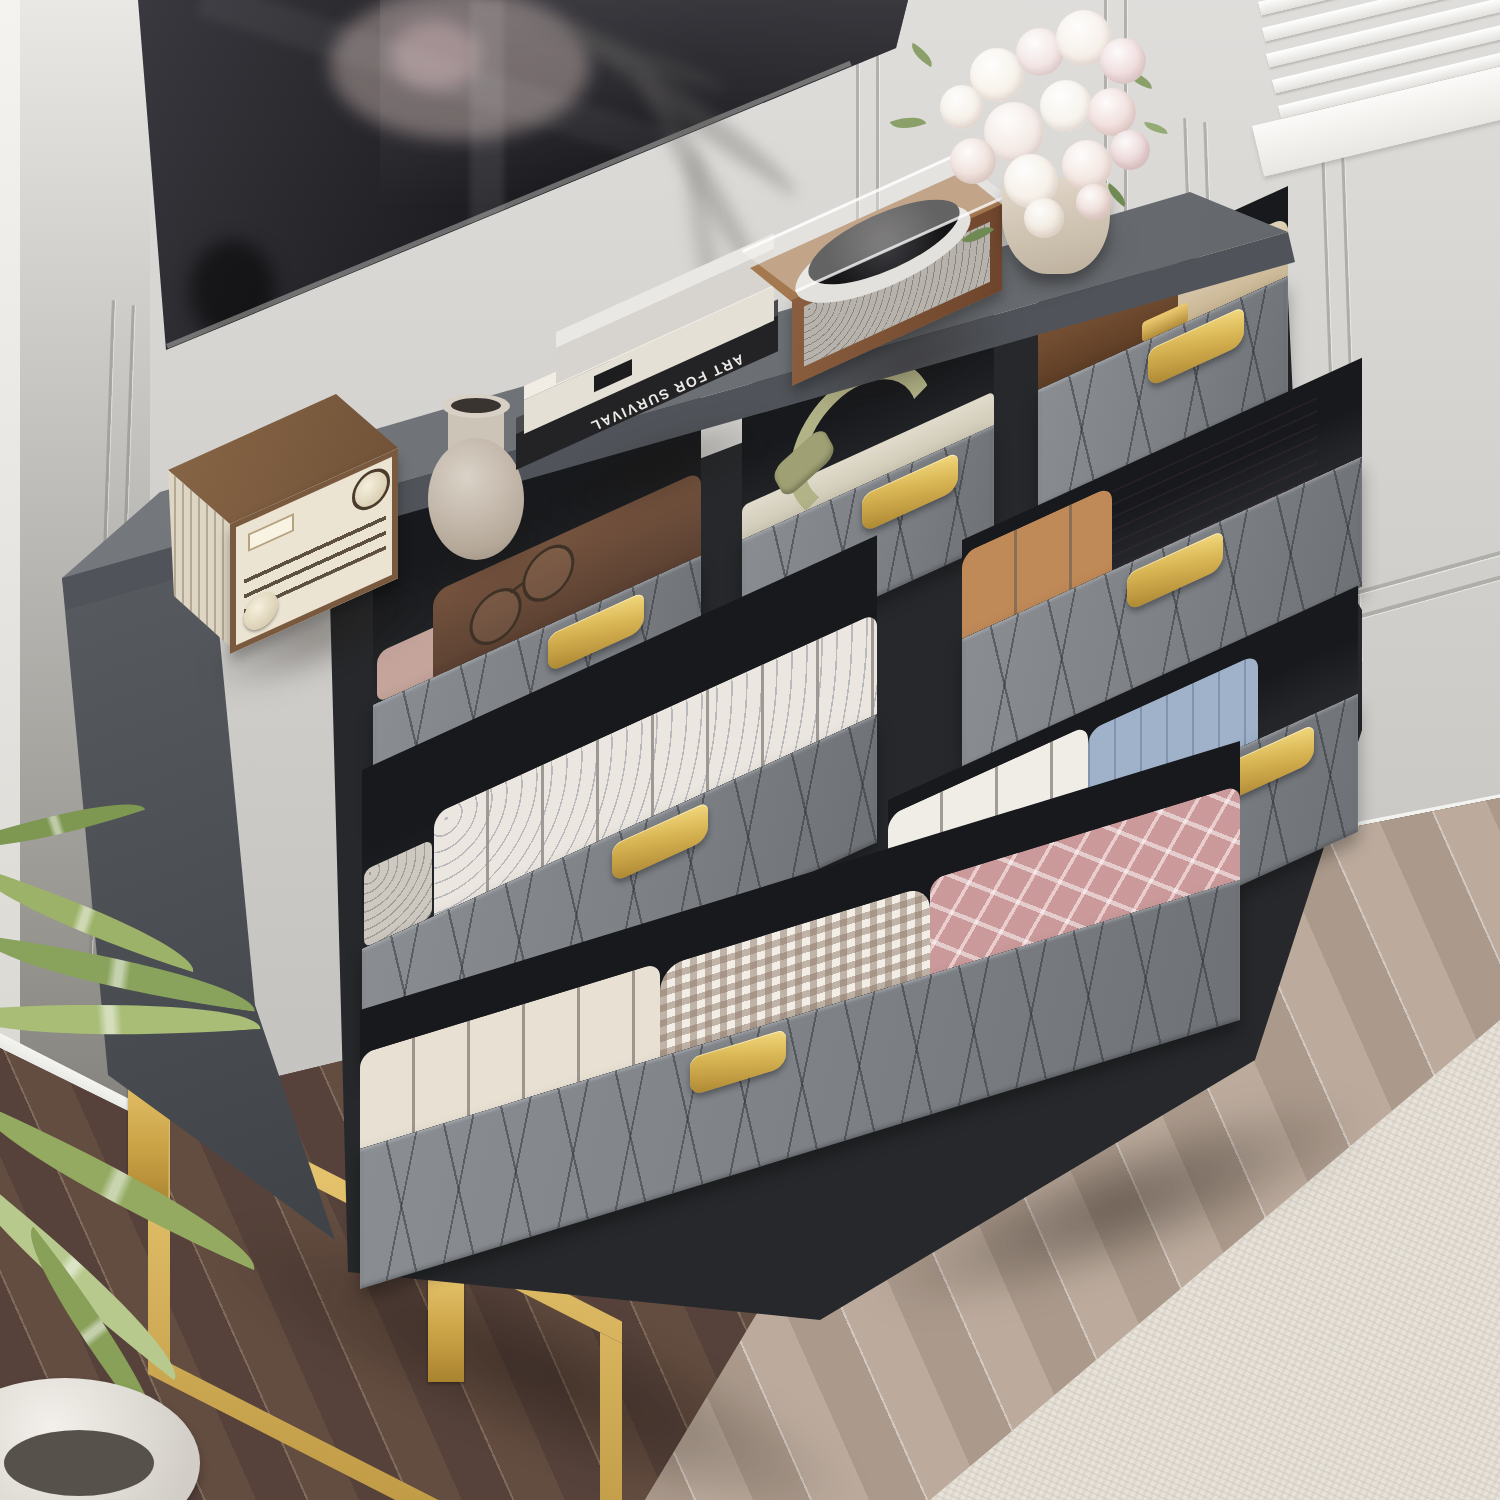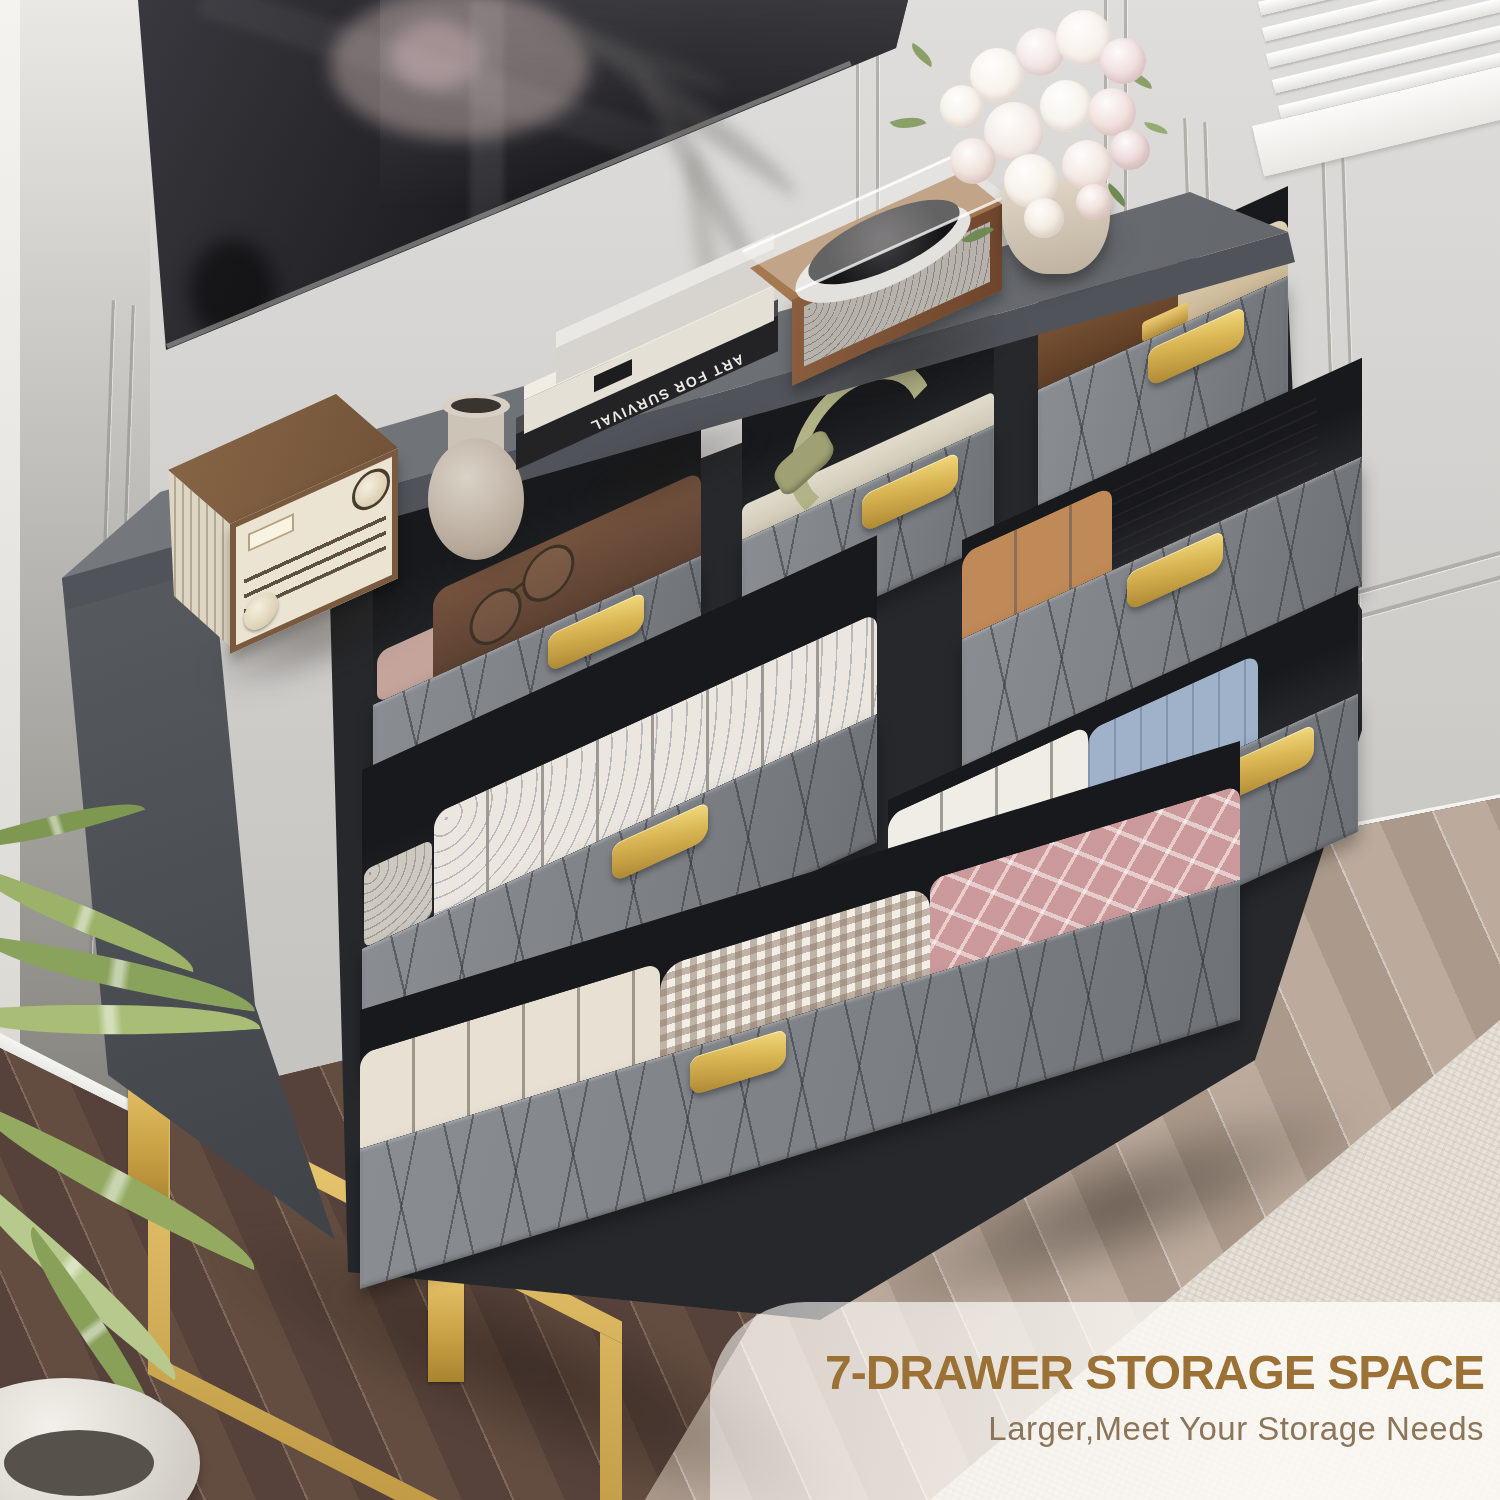--- a/index.html
+++ b/index.html
@@ -370,18 +370,14 @@
     <div class="leaf" style="left:-30px;top:840px;width:180px;height:26px;transform:rotate(-18deg);background-color:#7e9751;"></div>
     <div class="leaf" style="left:-40px;top:1010px;width:300px;height:40px;transform:rotate(-4deg);background-color:#a9bd77;"></div>
     <div class="leaf" style="left:-30px;top:1100px;width:320px;height:42px;transform:rotate(24deg);background-color:#93aa60;"></div>
     <div class="leaf" style="left:-50px;top:1160px;width:300px;height:40px;transform:rotate(38deg);background-color:#b7c98c;"></div>
     <div class="leaf" style="left:20px;top:1220px;width:240px;height:34px;transform:rotate(52deg);background-color:#88a058;"></div>
     <div class="abs" style="left:-70px;top:1378px;width:270px;height:170px;border-radius:50%;
       background:radial-gradient(circle at 45% 30%,#f3f0eb,#d2cec7 75%);box-shadow:0 6px 10px rgba(0,0,0,0.25);"></div>
     <div class="abs" style="left:4px;top:1430px;width:150px;height:66px;border-radius:50%;background:#57514b;"></div>
   </div>
 
-  <div class="abs overlay" style="z-index:9;">
-    <div class="overlay-title">7-DRAWER STORAGE SPACE</div>
-    <div class="overlay-subtitle">Larger,Meet Your Storage Needs</div>
-  </div>
 
 </div>
 
 </body></html>

